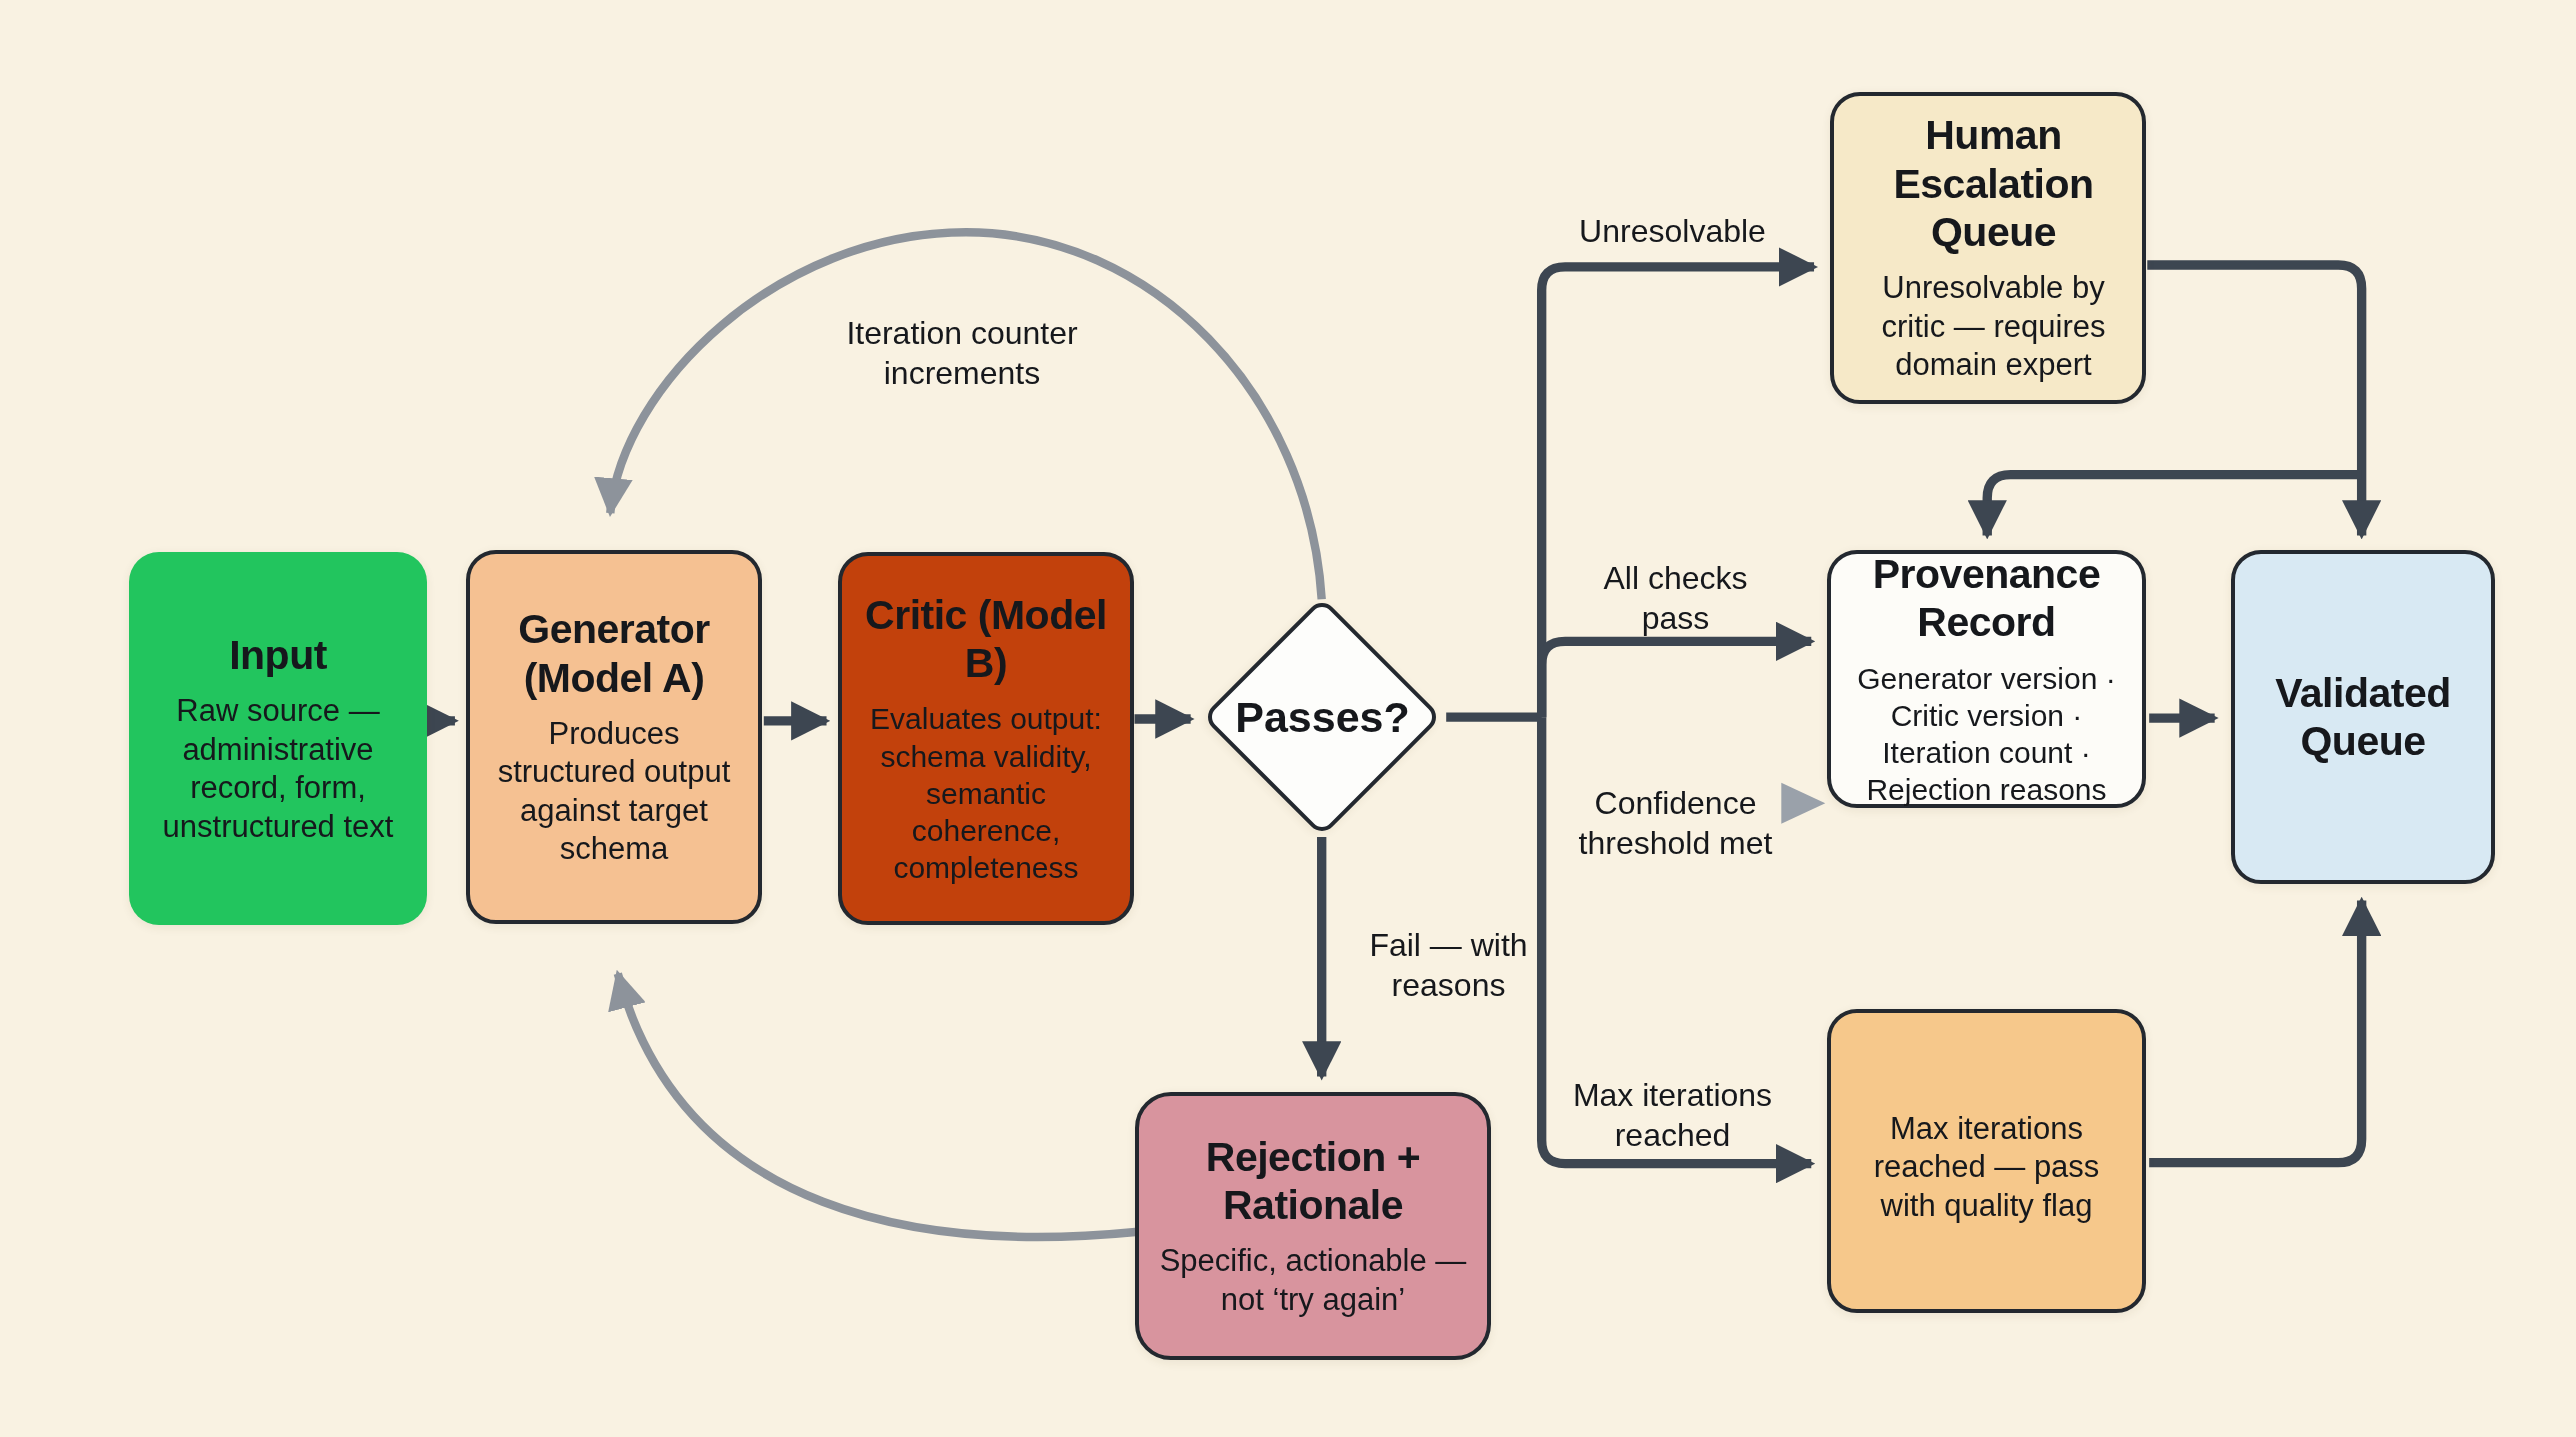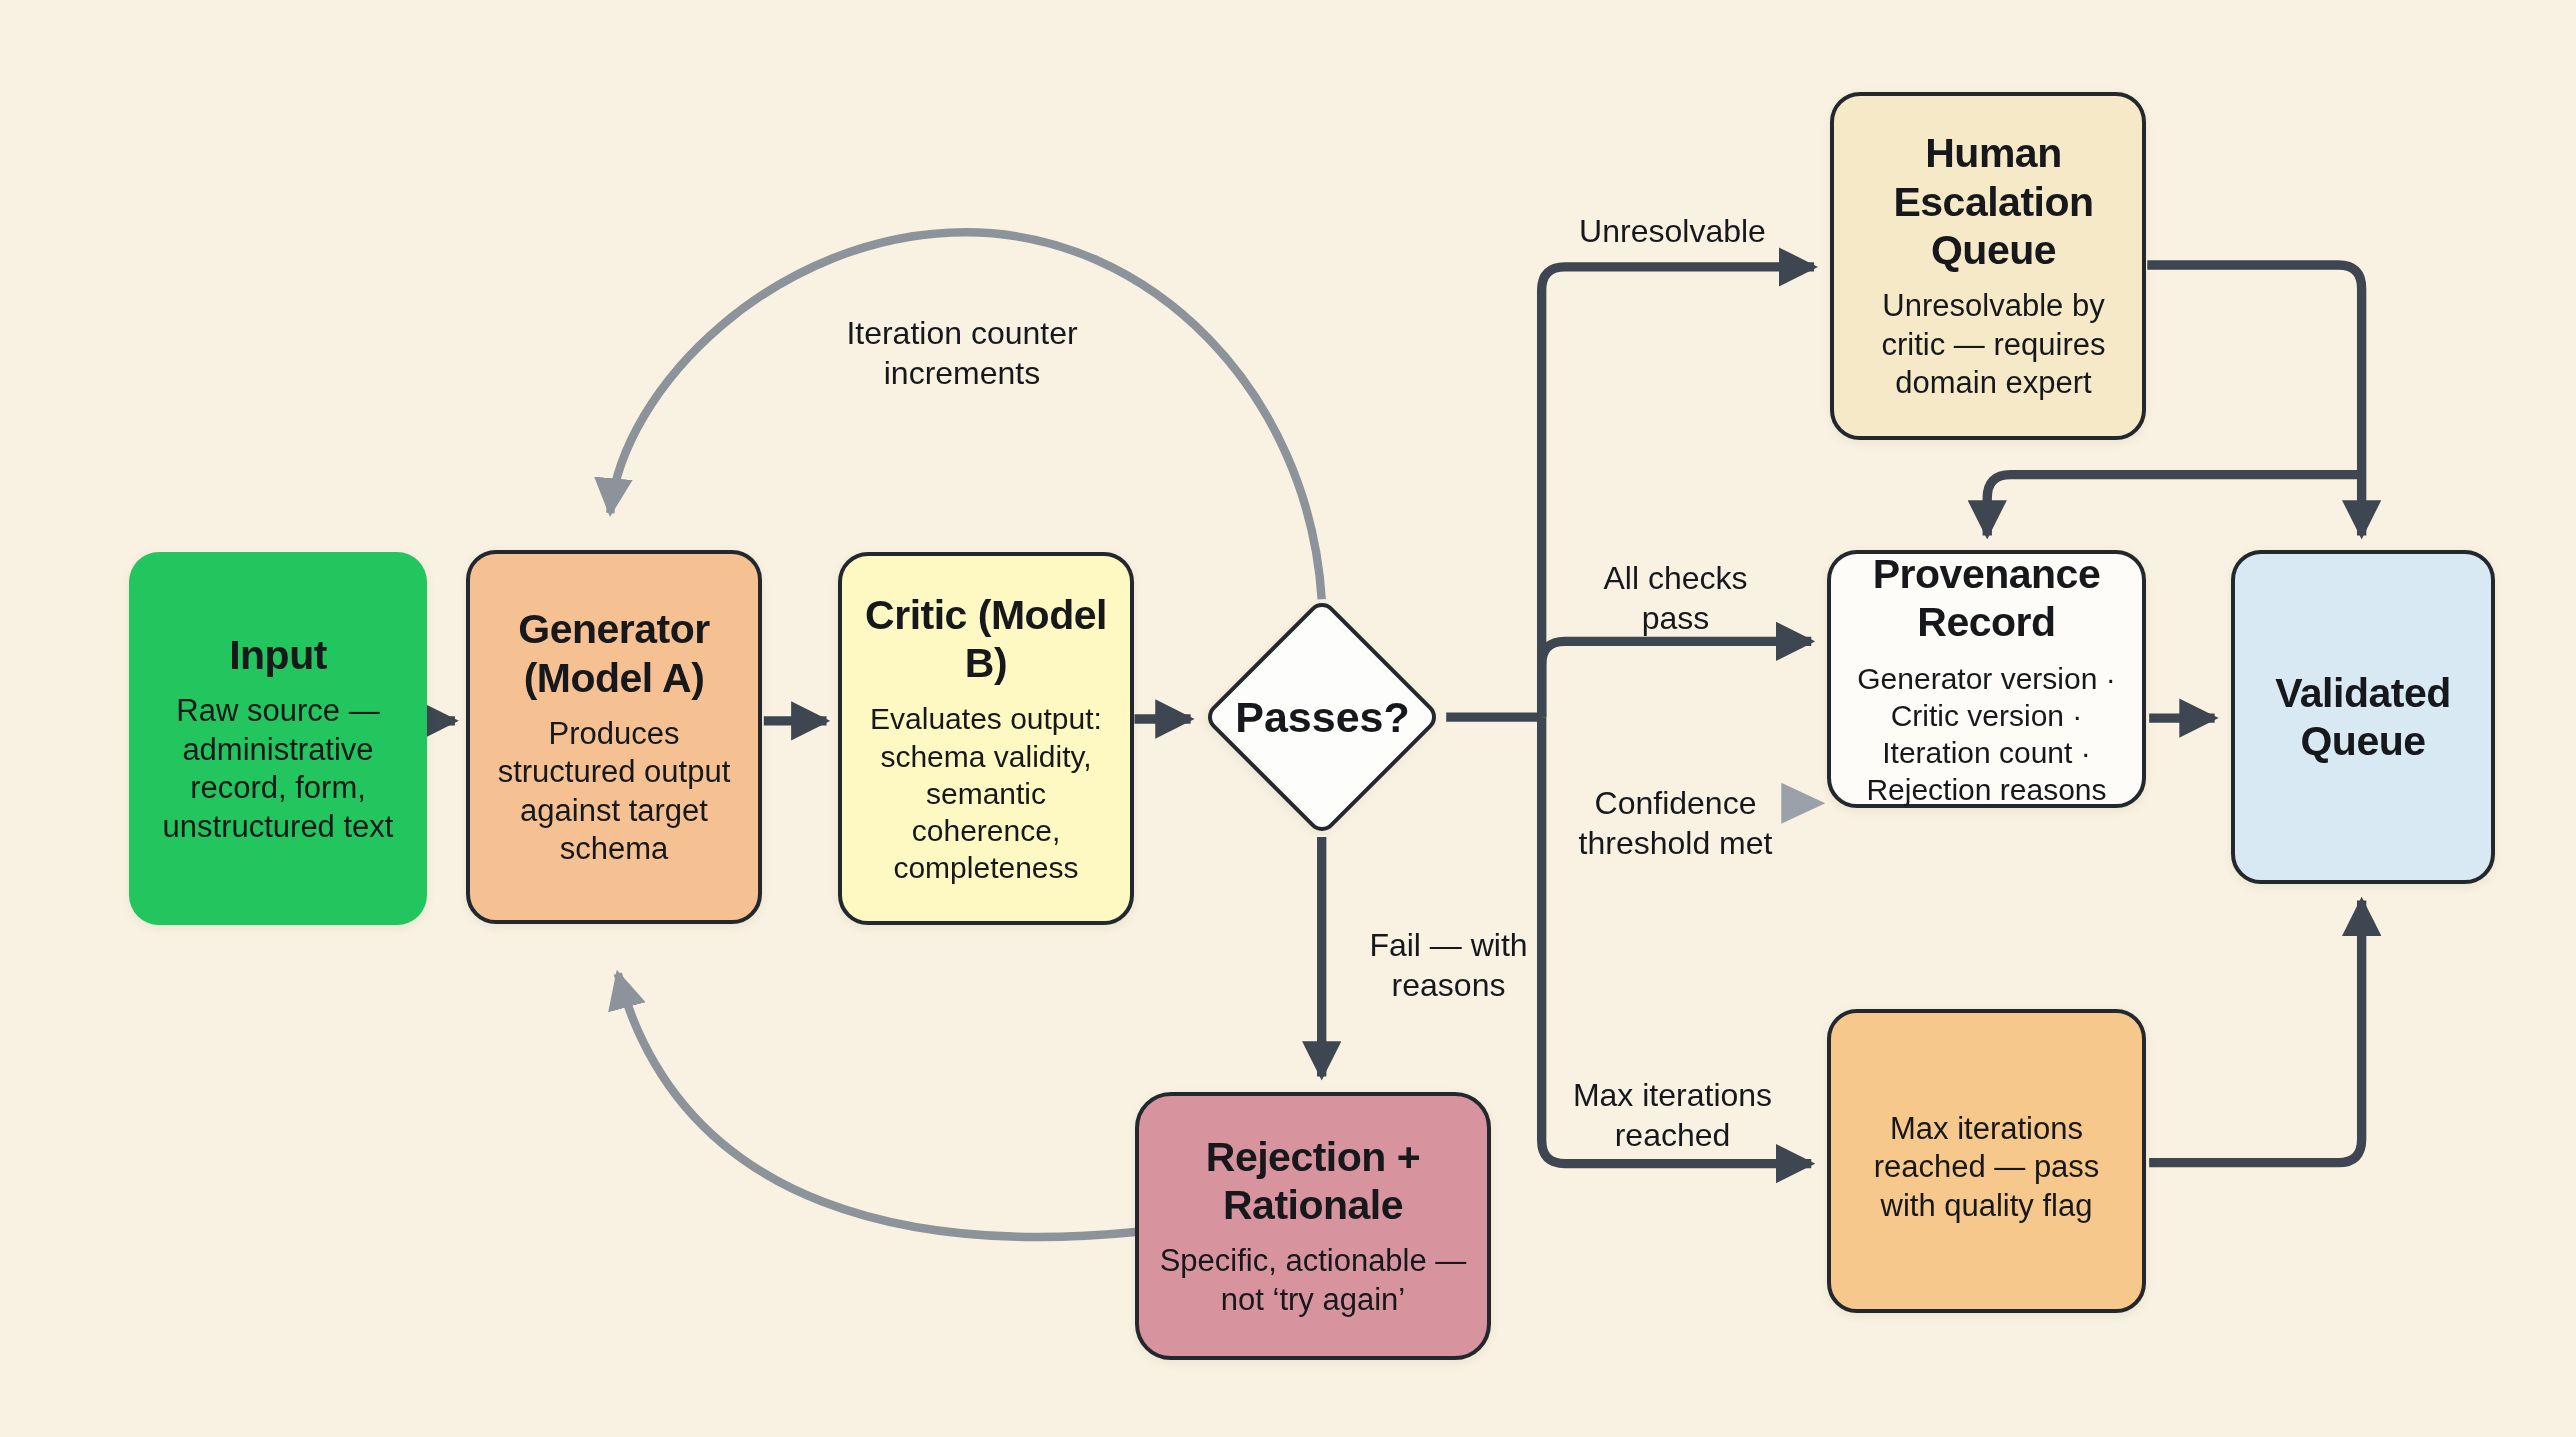--- a/index.html
+++ b/index.html
@@ -42,21 +42,21 @@
   .node-body{
     font-size:31px;
     line-height:1.24;
     margin-top:13px;
   }
   
   .n-input      {left:84px;  top:552px; width:298px; height:373px;}
   .n-generator  {left:466px; top:550px; width:296px; height:374px;}
   .n-critic     {left:838px; top:552px; width:296px; height:373px;}
   .n-rejection  {left:1135px;top:1092px;width:356px; height:268px; border-radius:36px;}
-  .n-heq        {left:1830px;top:92px;  width:316px; height:348px;padding-left:24px;}
+  .n-heq        {left:1830px;top:92px;  width:316px; height:312px;padding-left:24px;}
   .n-provenance {left:1827px;top:550px; width:319px; height:258px;}
   .n-provenance .node-body{font-size:30px;}
   .n-critic .node-body{font-size:30px;padding:0;}
   .n-flagged    {left:1827px;top:1009px;width:319px; height:304px;}
   .n-validated  {left:2231px;top:550px; width:264px; height:334px;}
   
   .diamond-wrap{position:absolute;z-index:1;left:1237px;top:632px;width:170px;height:170px;}
   .diamond-shape{
     position:absolute;left:0;top:0;width:170px;height:170px;
     transform:rotate(45deg);
@@ -118,21 +118,21 @@
   <div class="node n-input" style="background-color: #22c55e; margin-left: 45px;">
     <div class="node-title">Input</div>
     <div class="node-body">Raw source — administrative record, form, unstructured text</div>
   </div>
 
   <div class="node bordered n-generator" style="background-color: rgb(245, 193, 146);">
     <div class="node-title">Generator (Model A)</div>
     <div class="node-body">Produces structured output against target schema</div>
   </div>
 
-  <div class="node bordered n-critic" style="background-color: #fef9c3;">
+  <div class="node bordered n-critic" style="background-color: #c2410c;">
     <div class="node-title">Critic (Model B)</div>
     <div class="node-body">Evaluates output: schema validity, semantic coherence, completeness</div>
   </div>
 
   <div class="diamond-wrap">
     <div class="diamond-shape" style="background-color: rgb(253, 253, 251);"></div>
     <div class="diamond-label">Passes?</div>
   </div>
 
   <div class="node bordered n-rejection" style="background-color: rgb(216, 148, 158);">

